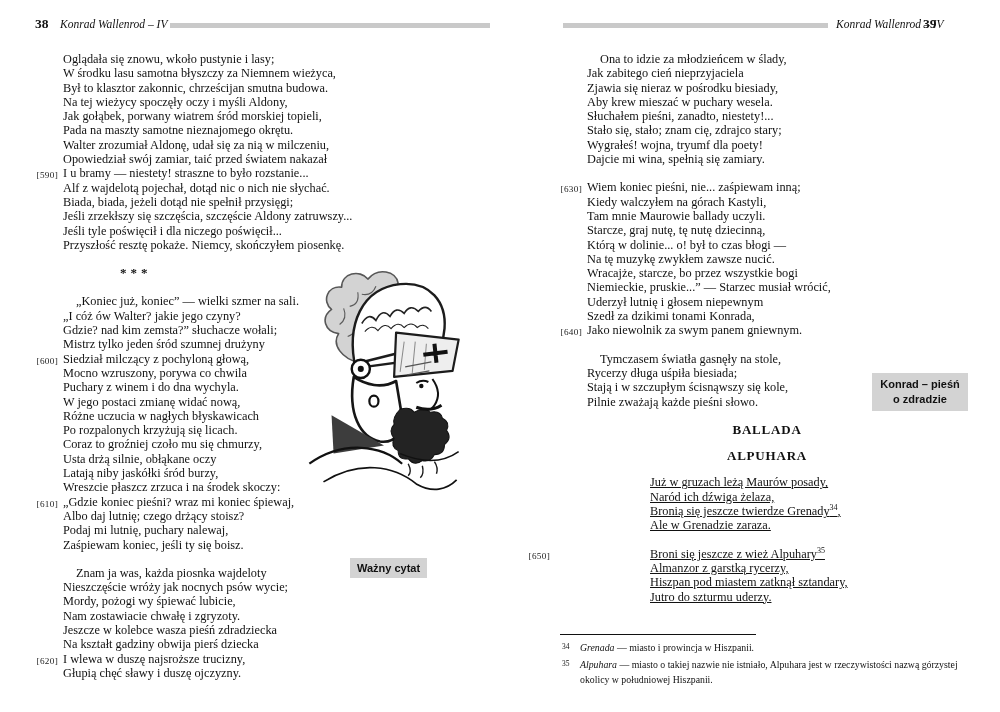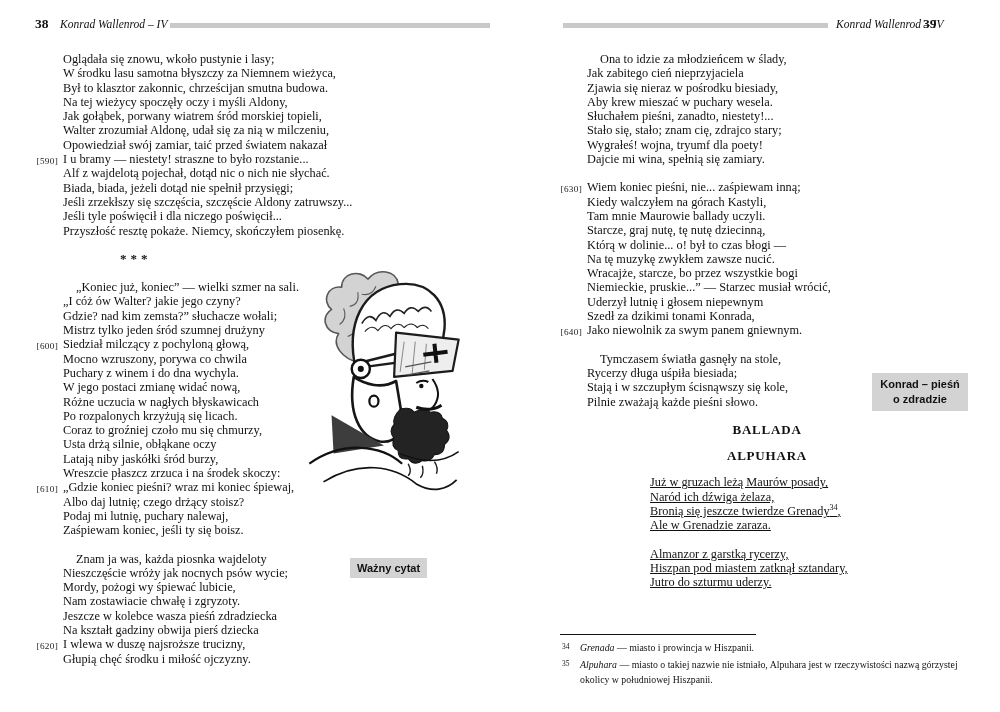--- a/index.html
+++ b/index.html
@@ -56,20 +56,21 @@
   <span class="runtitle title-right">Konrad Wallenrod – IV</span>
   <span class="pagenum pnum-right">39</span>
 
   <div class="poem poem-left" id="poem-left">
       <div class="stanza">
         <div class="pline"><span class="ltext">Oglądała się znowu, wkoło pustynie i lasy;</span></div>
         <div class="pline"><span class="ltext">W środku lasu samotna błyszczy za Niemnem wieżyca,</span></div>
         <div class="pline"><span class="ltext">Był to klasztor zakonnic, chrześcijan smutna budowa.</span></div>
         <div class="pline"><span class="ltext">Na tej wieżycy spoczęły oczy i myśli Aldony,</span></div>
         <div class="pline"><span class="ltext">Jak gołąbek, porwany wiatrem śród morskiej topieli,</span></div>
+        <div class="pline"><span class="ltext">Pada na maszty samotne nieznajomego okrętu.</span></div>
         <div class="pline"><span class="ltext">Walter zrozumiał Aldonę, udał się za nią w milczeniu,</span></div>
         <div class="pline"><span class="ltext">Opowiedział swój zamiar, taić przed światem nakazał</span></div>
         <div class="pline"><span class="lnum">[590]</span><span class="ltext">I u bramy — niestety! straszne to było rozstanie...</span></div>
         <div class="pline"><span class="ltext">Alf z wajdelotą pojechał, dotąd nic o nich nie słychać.</span></div>
         <div class="pline"><span class="ltext">Biada, biada, jeżeli dotąd nie spełnił przysięgi;</span></div>
         <div class="pline"><span class="ltext">Jeśli zrzekłszy się szczęścia, szczęście Aldony zatruwszy...</span></div>
         <div class="pline"><span class="ltext">Jeśli tyle poświęcił i dla niczego poświęcił...</span></div>
         <div class="pline"><span class="ltext">Przyszłość resztę pokaże. Niemcy, skończyłem piosenkę.</span></div>
       </div>
       <div class="sep">***</div>
@@ -94,21 +95,21 @@
         <div class="pline"><span class="ltext">Zaśpiewam koniec, jeśli ty się boisz.</span></div>
       </div>
       <div class="stanza">
         <div class="pline ind"><span class="ltext">Znam ja was, każda piosnka wajdeloty</span></div>
         <div class="pline"><span class="ltext">Nieszczęście wróży jak nocnych psów wycie;</span></div>
         <div class="pline"><span class="ltext">Mordy, pożogi wy śpiewać lubicie,</span></div>
         <div class="pline"><span class="ltext">Nam zostawiacie chwałę i zgryzoty.</span></div>
         <div class="pline"><span class="ltext">Jeszcze w kolebce wasza pieśń zdradziecka</span></div>
         <div class="pline"><span class="ltext">Na kształt gadziny obwija pierś dziecka</span></div>
         <div class="pline"><span class="lnum">[620]</span><span class="ltext">I wlewa w duszę najsroższe trucizny,</span></div>
-        <div class="pline"><span class="ltext">Głupią chęć środku i miłość ojczyzny.</span></div>
+        <div class="pline"><span class="ltext">Głupią chęć sławy i duszę ojczyzny.</span></div>
       </div>
     </div>
   <div class="poem poem-right" id="poem-right">
       <div class="stanza">
         <div class="pline ind"><span class="ltext">Ona to idzie za młodzieńcem w ślady,</span></div>
         <div class="pline"><span class="ltext">Jak zabitego cień nieprzyjaciela</span></div>
         <div class="pline"><span class="ltext">Zjawia się nieraz w pośrodku biesiady,</span></div>
         <div class="pline"><span class="ltext">Aby krew mieszać w puchary wesela.</span></div>
         <div class="pline"><span class="ltext">Słuchałem pieśni, zanadto, niestety!...</span></div>
         <div class="pline"><span class="ltext">Stało się, stało; znam cię, zdrajco stary;</span></div>
@@ -136,20 +137,21 @@
       </div>
       <div class="heading">BALLADA</div>
       <div class="heading">ALPUHARA</div>
       <div class="stanza ballad">
         <div class="pline"><span class="ltext">Już w gruzach leżą Maurów posady,</span></div>
         <div class="pline"><span class="ltext">Naród ich dźwiga żelaza,</span></div>
         <div class="pline"><span class="ltext">Bronią się jeszcze twierdze Grenady<sup>34</sup>,</span></div>
         <div class="pline"><span class="ltext">Ale w Grenadzie zaraza.</span></div>
       </div>
       <div class="stanza ballad">
+        <div class="pline"><span class="lnum">[650]</span><span class="ltext">Broni się jeszcze z wież Alpuhary<sup>35</sup></span></div>
         <div class="pline"><span class="ltext">Almanzor z garstką rycerzy,</span></div>
         <div class="pline"><span class="ltext">Hiszpan pod miastem zatknął sztandary,</span></div>
         <div class="pline"><span class="ltext">Jutro do szturmu uderzy.</span></div>
       </div>
     </div>
 
   <div class="margin-note note-left">Ważny cytat</div>
   <div class="margin-note note-right">
     <div>Konrad – pieśń</div>
     <div>o zdradzie</div>

